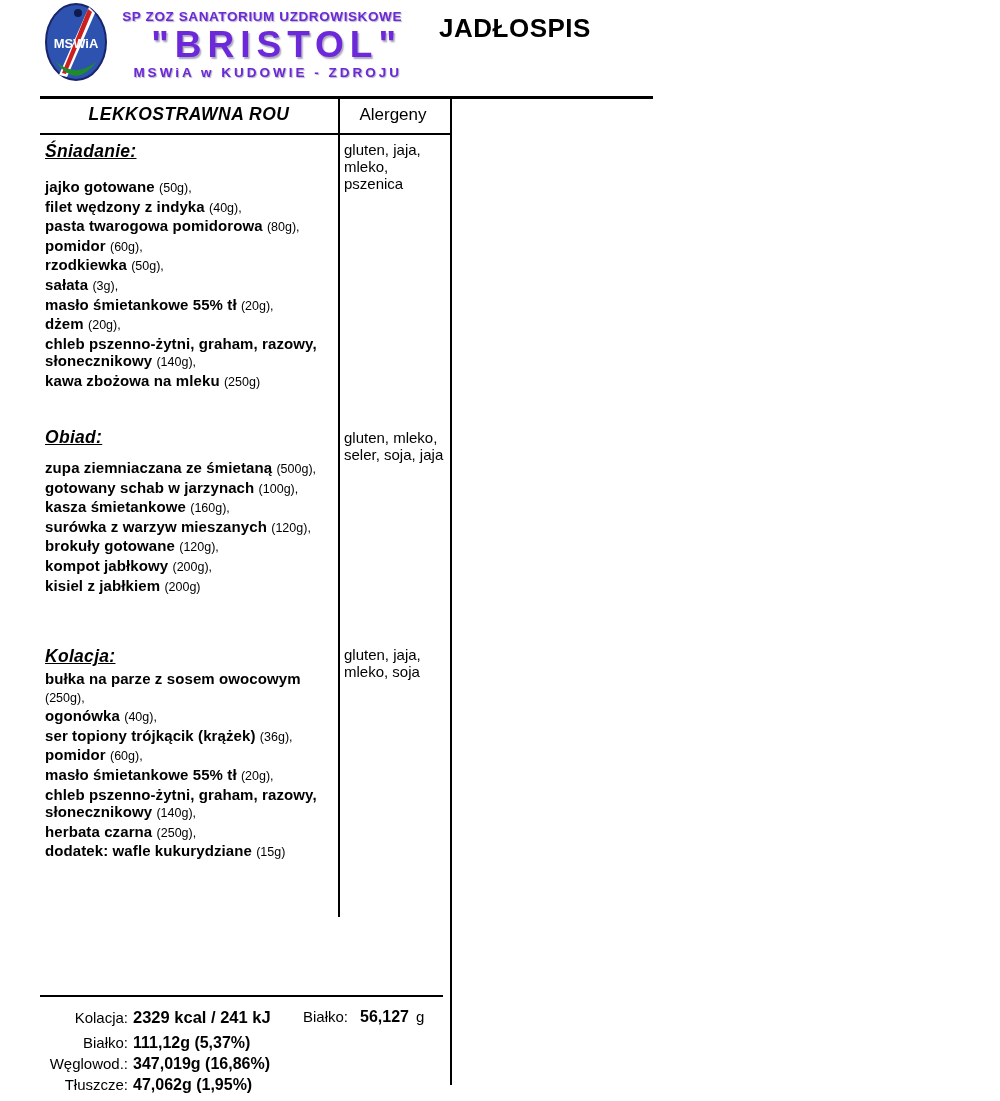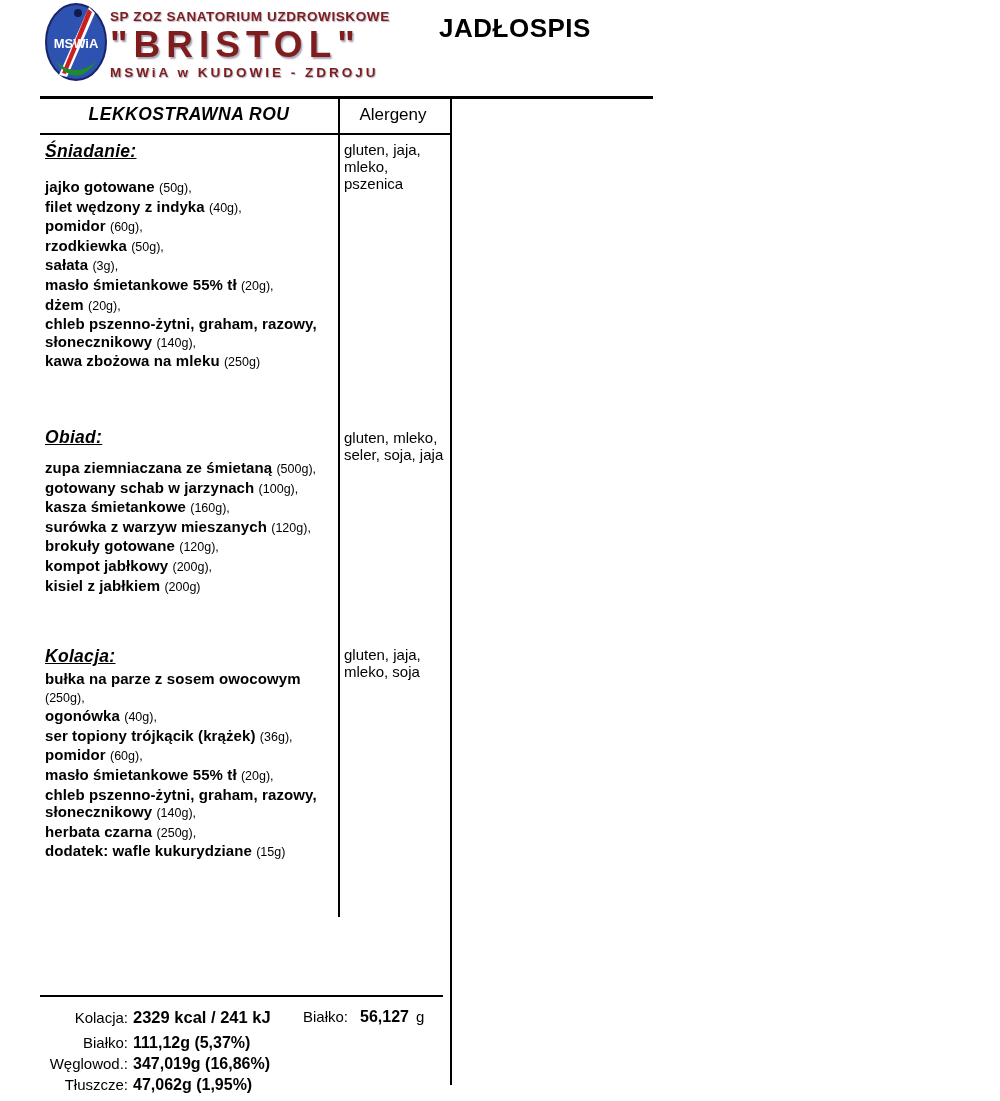--- a/index.html
+++ b/index.html
@@ -5,21 +5,21 @@
   * { margin:0; padding:0; box-sizing:border-box; }
   html,body { background:#ffffff; }
   .page {
     position:relative; width:1000px; height:1101px; background:#fff;
     font-family:"Liberation Sans","DejaVu Sans",sans-serif; color:#000;
     overflow:hidden;
   }
 
   
   .logo { position:absolute; left:45px; top:3px; width:62px; height:78px; }
-  .brand { position:absolute; left:110px; top:9px; width:292px; text-align:left; color:#7f1d1d; }
+  .brand { position:absolute; left:110px; top:9px; width:292px; text-align:right; color:#6d28d9; }
   .brand-line1 { font-size:13.5px; font-weight:700; letter-spacing:0.6px; white-space:nowrap;
                  text-shadow:1px 1px 1px rgba(40,40,90,0.35); }
   .brand-name  { font-size:37px; font-weight:700; letter-spacing:6px; line-height:40px; white-space:nowrap;
                  text-shadow:1.5px 1.5px 1.5px rgba(40,40,90,0.4); margin-top:1px; }
   .brand-line3 { font-size:13.5px; font-weight:700; letter-spacing:3px; white-space:nowrap;
                  text-shadow:1px 1px 1px rgba(40,40,90,0.35); }
   .title-block { position:absolute; left:398px; top:13px; width:234px; text-align:center; }
   .doc-title { font-size:26px; font-weight:700; letter-spacing:0.5px; }
   .doc-date  { font-size:17px; font-weight:700; margin-top:9px; white-space:nowrap; }
 
@@ -94,20 +94,21 @@
   <div class="rule vline-right"></div>
   <div class="rule rule-footer"></div>
 
   <div class="col1-head">LEKKOSTRAWNA ROU</div>
   <div class="col2-head">Alergeny</div>
 
   <div class="section sec-1">
     <div class="sec-head">Śniadanie:</div>
     <div class="item"><span>jajko gotowane</span> <span class="wt">(50g),</span></div>
     <div class="item"><span>filet wędzony z indyka</span> <span class="wt">(40g),</span></div>
+    <div class="item"><span>pasta twarogowa pomidorowa</span> <span class="wt">(80g),</span></div>
     <div class="item"><span>pomidor</span> <span class="wt">(60g),</span></div>
     <div class="item"><span>rzodkiewka</span> <span class="wt">(50g),</span></div>
     <div class="item"><span>sałata</span> <span class="wt">(3g),</span></div>
     <div class="item"><span>masło śmietankowe 55% tł</span> <span class="wt">(20g),</span></div>
     <div class="item"><span>dżem</span> <span class="wt">(20g),</span></div>
     <div class="item"><span>chleb pszenno-żytni, graham, razowy, słonecznikowy</span> <span class="wt">(140g),</span></div>
     <div class="item"><span>kawa zbożowa na mleku</span> <span class="wt">(250g)</span></div>
   </div>
   <div class="allergens alg-1">gluten, jaja, mleko, pszenica</div>
 

